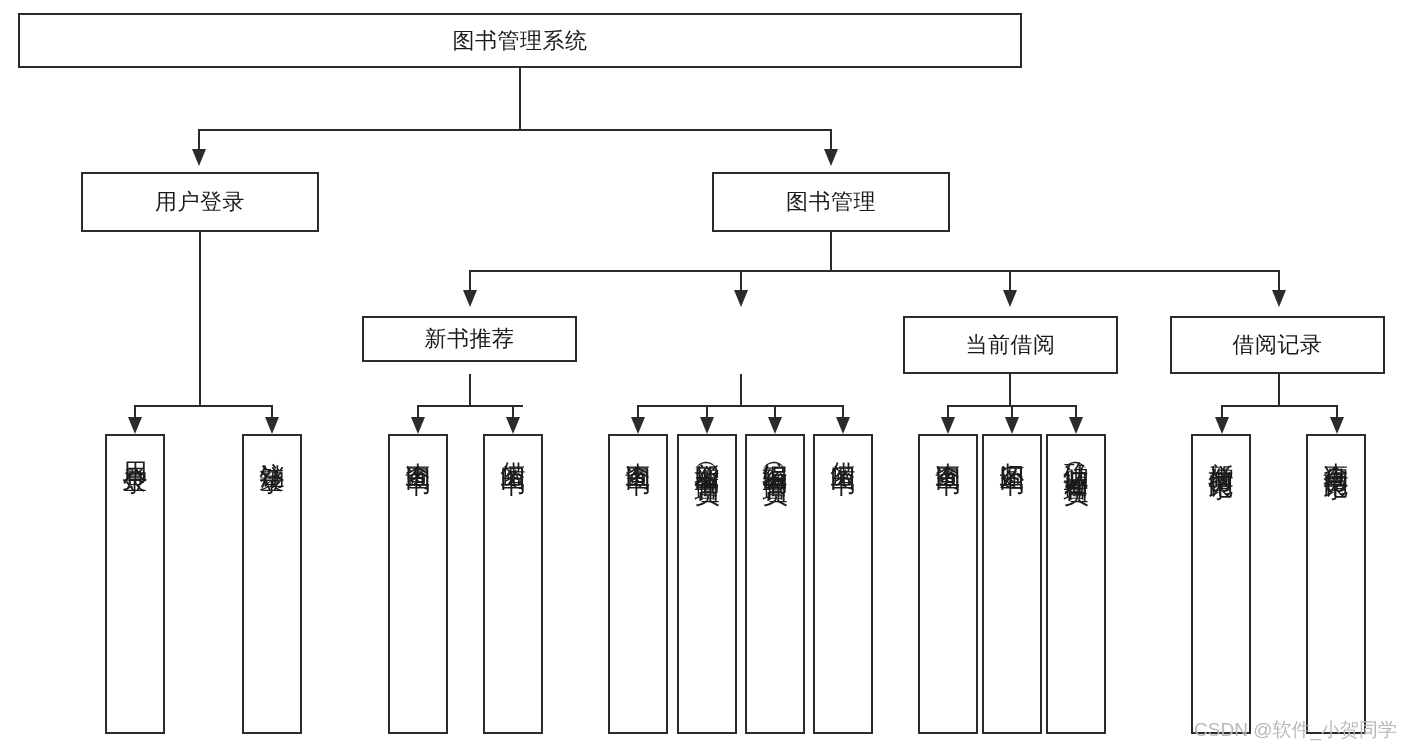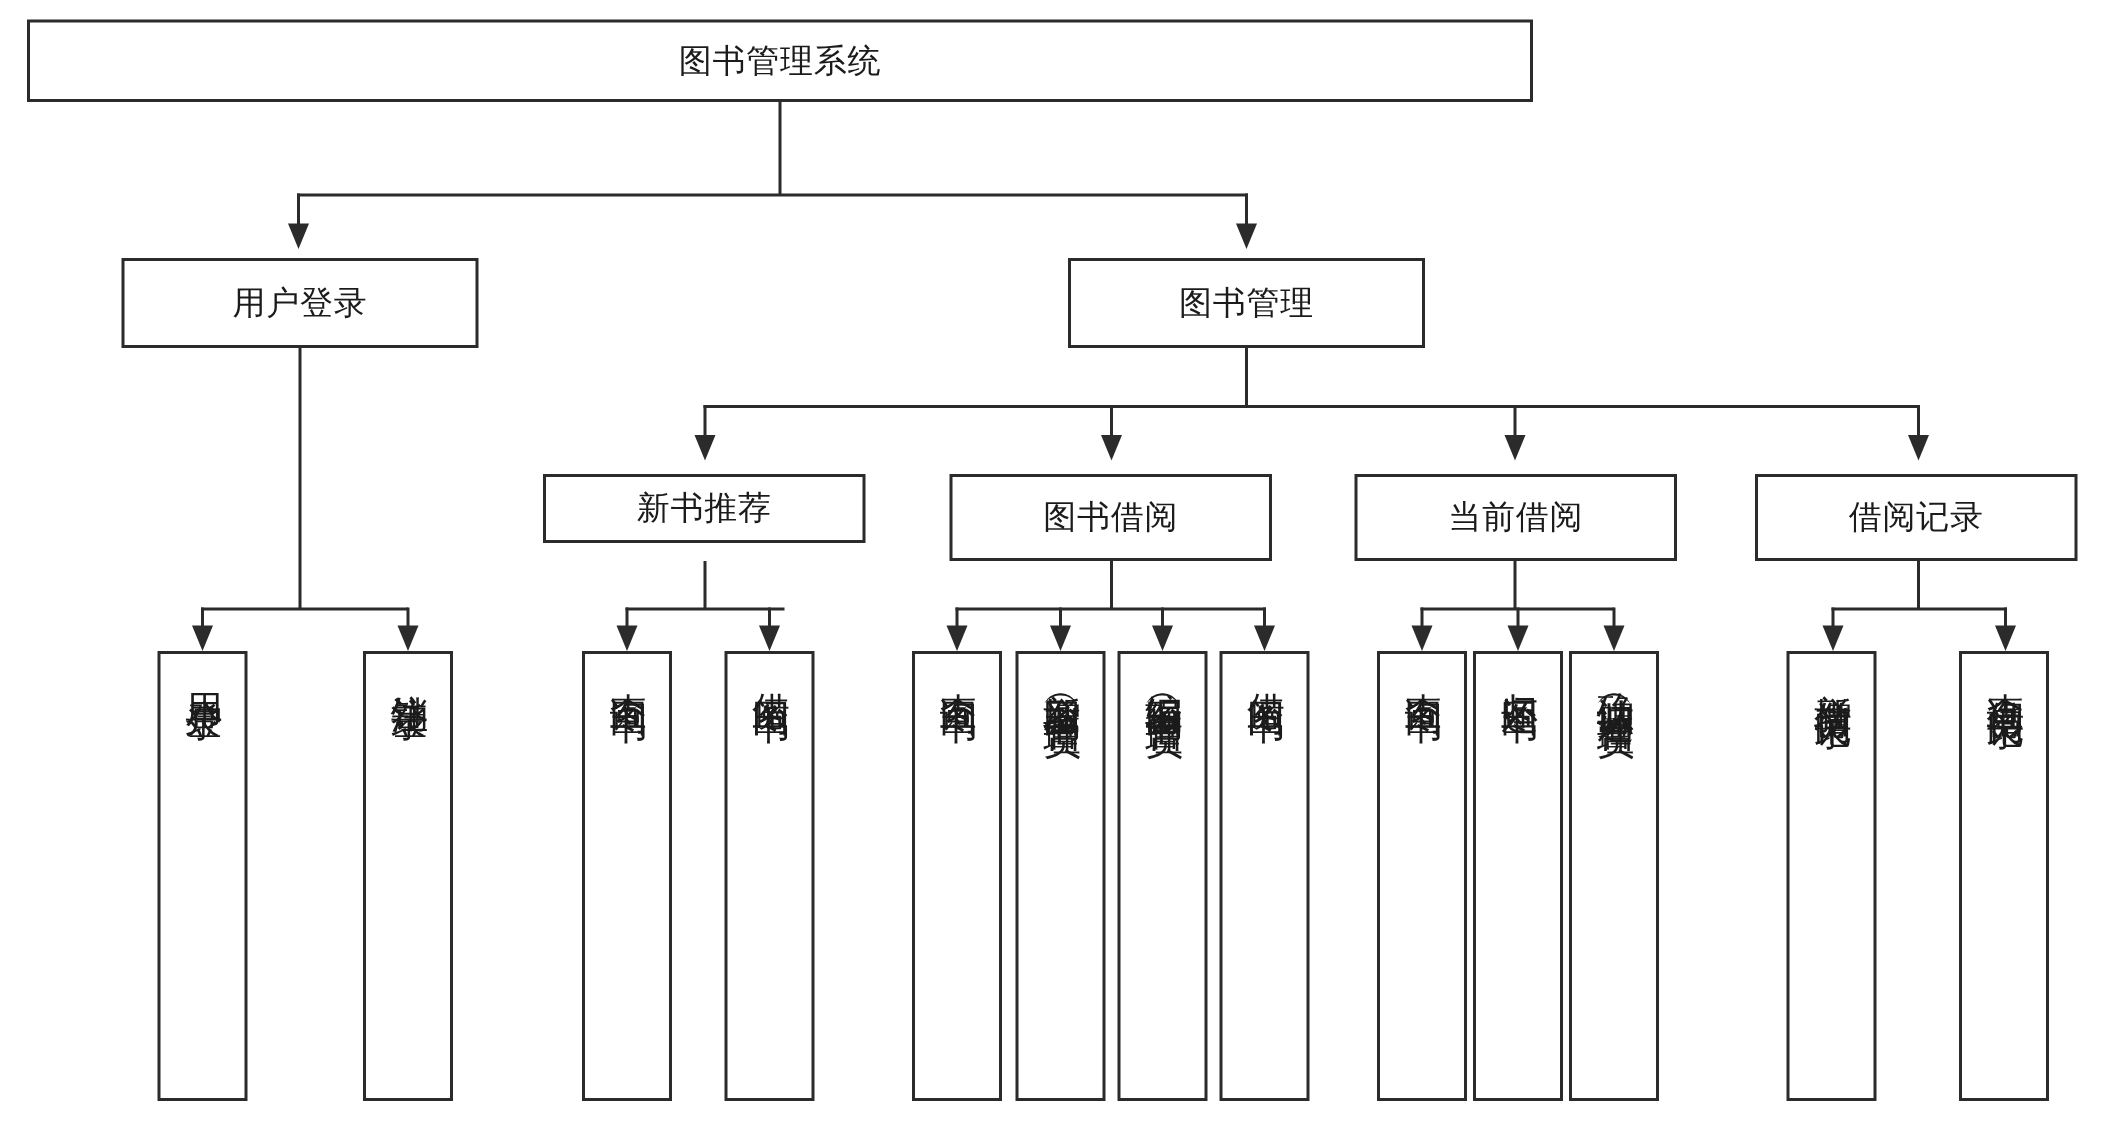--- a/index.html
+++ b/index.html
@@ -118,23 +118,20 @@
   <div class="edge vline" style="left:740px; top:270px; width:2px; height:22px;"></div>
   <div class="arrow" style="left:734px; top:290px;"></div>
   <div class="edge vline" style="left:1009px; top:270px; width:2px; height:22px;"></div>
   <div class="arrow" style="left:1003px; top:290px;"></div>
   <div class="edge vline" style="left:1278px; top:270px; width:2px; height:22px;"></div>
   <div class="arrow" style="left:1272px; top:290px;"></div>
 
   <div class="node h" style="left:362px; top:316px; width:215px; height:46px;">
     <span class="label">新书推荐</span>
   </div>
-  <div class="node h" style="left:633px; top:316px; width:215px; height:58px;">
-    <span class="label">图书借阅</span>
-  </div>
   <div class="node h" style="left:1170px; top:316px; width:215px; height:58px;">
     <span class="label">借阅记录</span>
   </div>
   <div class="node h" style="left:903px; top:316px; width:215px; height:58px;">
     <span class="label">当前借阅</span>
   </div>
 
   <div class="edge vline" style="left:469px; top:374px; width:2px; height:32px;"></div>
   <div class="edge hline" style="left:417px; top:405px; width:106px; height:2px;"></div>
   <div class="edge vline" style="left:417px; top:405px; width:2px; height:14px;"></div>
@@ -206,14 +203,15 @@
     <span class="label">确认归还（管理员）</span>
   </div>
 
   <div class="node v" style="left:1191px; top:434px; width:60px; height:300px;">
     <span class="label">新增借阅记录</span>
   </div>
   <div class="node v" style="left:1306px; top:434px; width:60px; height:300px;">
     <span class="label">查询借阅记录</span>
   </div>
 
+  <div id="watermark">CSDN @软件_小贺同学</div>
 
 </div>
 
 </body></html>

